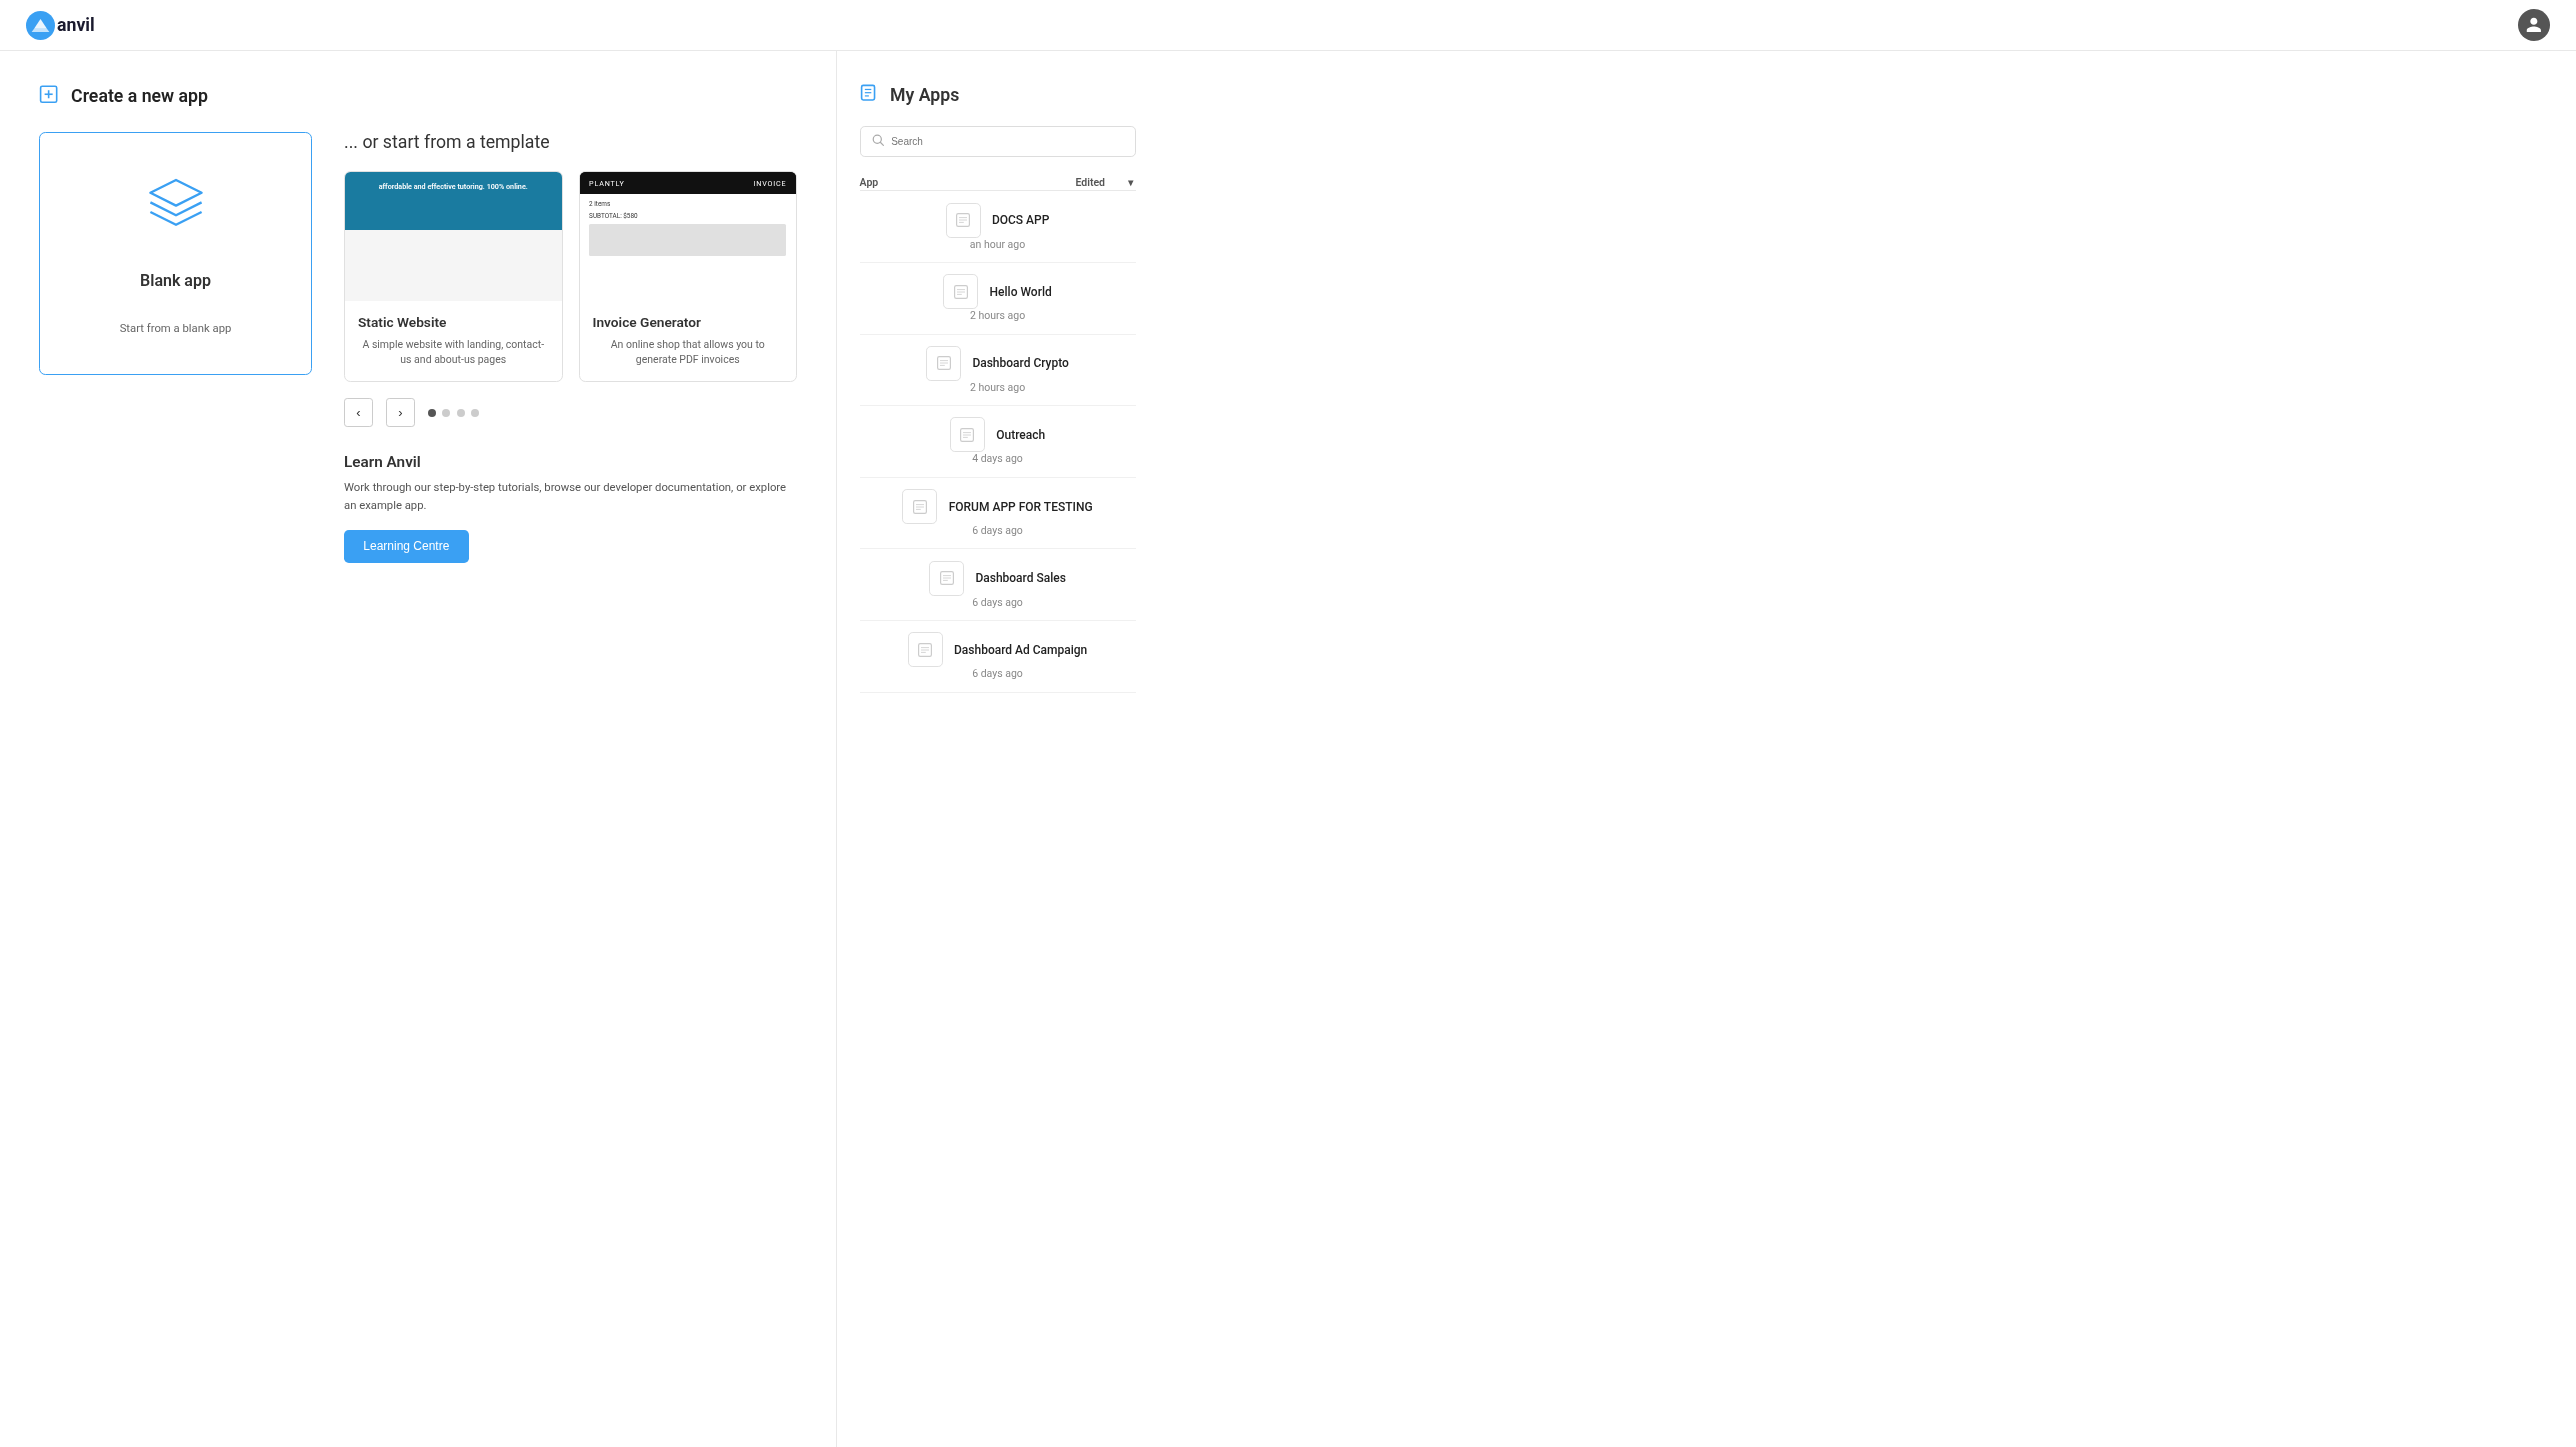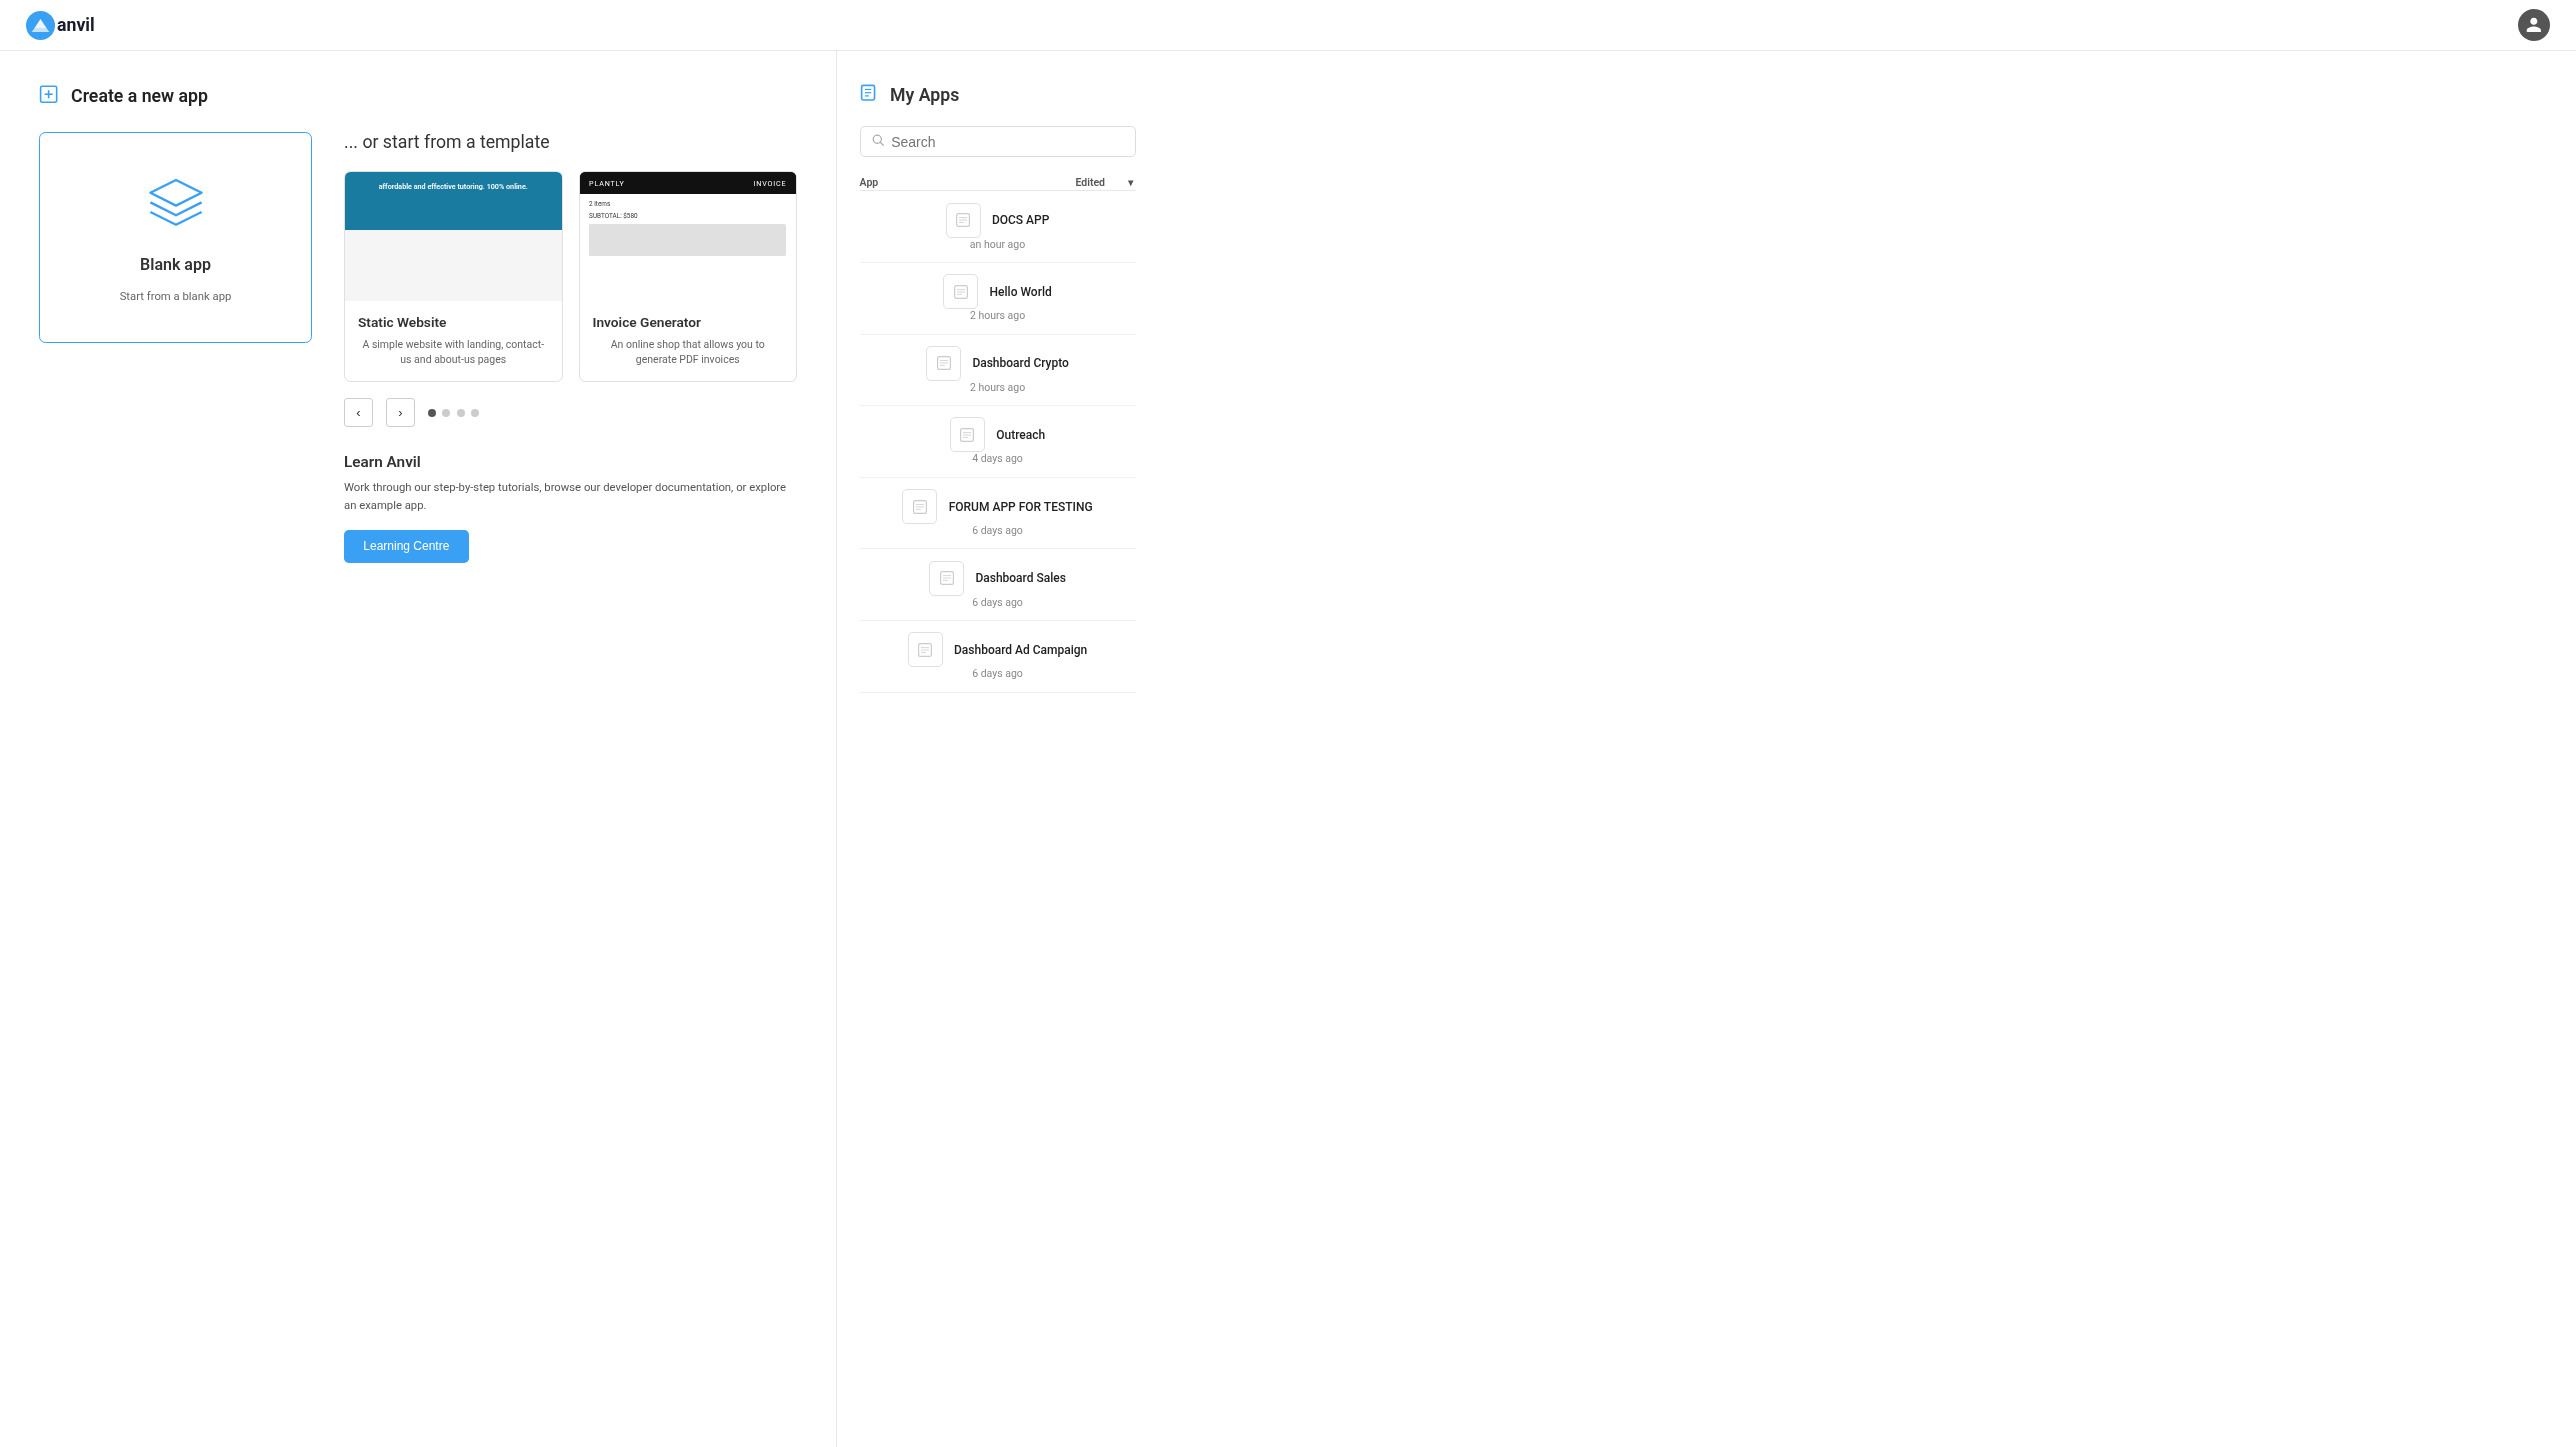--- a/index.html
+++ b/index.html
@@ -30,21 +30,21 @@
     .section-title h2 { font-size: 17.7px; font-weight: 600; color: #222; }
     .section-icon { color: #3aa0f3; font-size: 17.7px; }
 
     .create-section { display: flex; gap: 32px; align-items: flex-start; }
     .create-left { flex: 0 0 273px; }
     .template-right { flex: 1; }
 
     
     .blank-app-card {
       border: 1.6px solid #3aa0f3; border-radius: 6.4px; padding: 39px 19.3px;
-      display: flex; flex-direction: column; align-items: center; gap: 16px;
+      display: flex; flex-direction: column; align-items: center; gap: 32px;
       cursor: pointer; transition: box-shadow 0.2s;
     }
     .blank-app-card h3 { font-size: 16px; font-weight: 600; }
     .blank-app-card p { font-size: 11.3px; color: #666; }
 
     
     .layers-icon svg { width: 64px; height: 64px; }
 
     
     .template-header { font-size: 17.7px; font-weight: 400; color: #333; margin-bottom: 19.3px; }
@@ -90,21 +90,21 @@
     .sidebar-header { display: flex; align-items: center; gap: 9.6px; margin-bottom: 19.3px; }
     .sidebar-header h2 { font-size: 17.7px; font-weight: 600; }
 
     
     .search-box {
       display: flex; align-items: center; gap: 6.4px;
       border: 0.8px solid #ddd; border-radius: 4.8px; padding: 6.4px 11.3px;
       margin-bottom: 19.3px;
     }
     .search-box input {
-      border: none; outline: none; font-size: 14px; color: #333; width: 100%; background: transparent;
+      border: none; outline: none; font-size: 10px; color: #333; width: 100%; background: transparent;
     }
     .search-icon { color: #aaa; font-size: 13px; }
 
     
     .table-header {
       display: flex; justify-content: space-between; align-items: center;
       padding: 0 0 1px 0; border-bottom: 0.8px solid #e8e8e8;
       font-size: 10.5px; font-weight: 600; color: #555;
     }
     .table-header .col-edited { display: flex; align-items: center; gap: 21px; cursor: pointer; }

